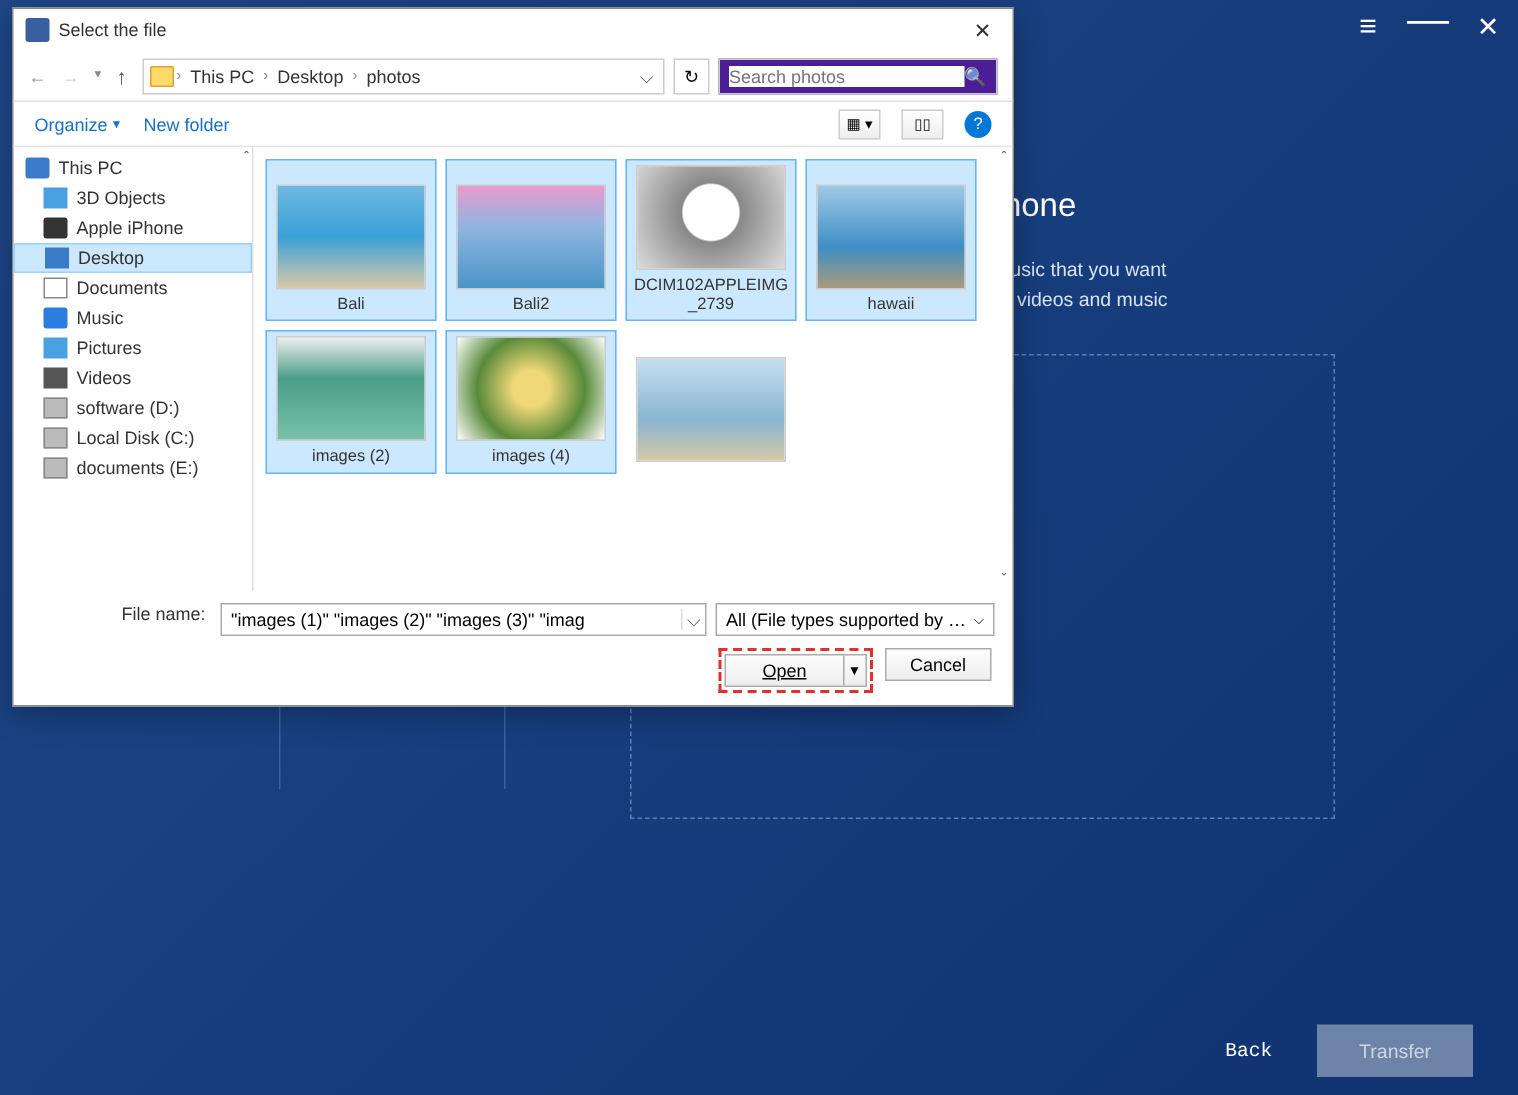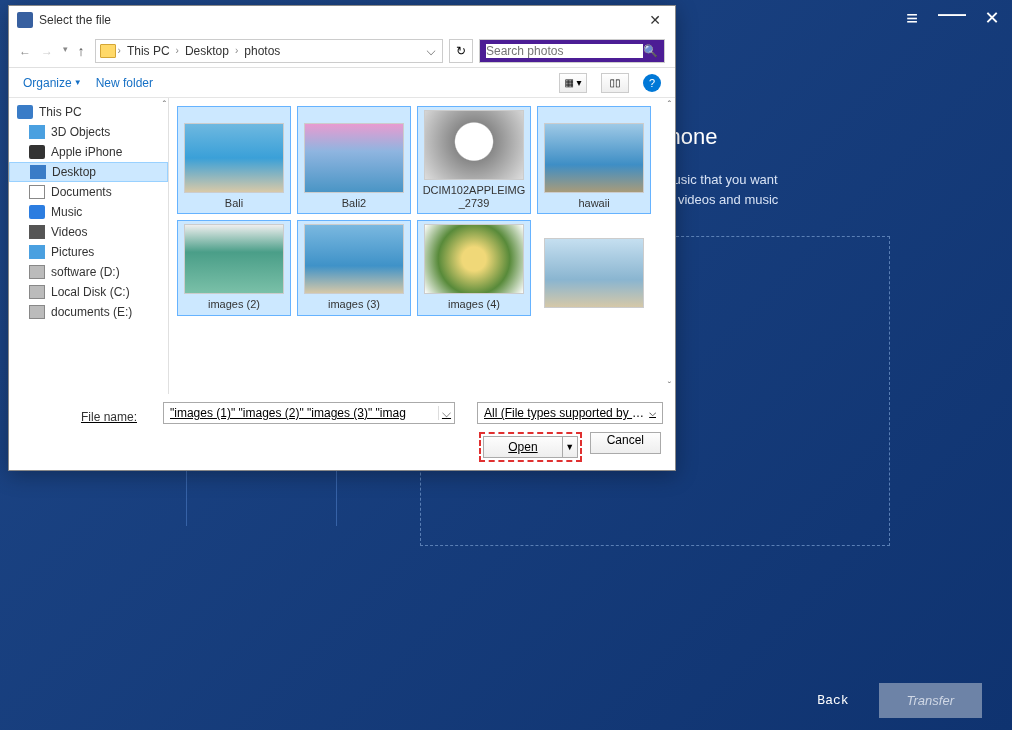--- a/index.html
+++ b/index.html
@@ -13,21 +13,21 @@
 .app-titlebar .min-icon { font-size: 28px; margin-top:-10px; }
 .app-titlebar .close-icon { font-size: 18px; }
 .app-content { padding: 40px 60px; color: #fff; position: relative; }
 .app-heading { font-size: 22px; font-weight: 400; margin-left: 490px; margin-top: 48px; }
 .app-sub { font-size: 13px; margin-left: 490px; margin-top: 20px; line-height: 1.5; color: #d8e3f5; }
 .drop-zone { position: absolute; left: 420px; top: 236px; width: 470px; height: 310px; border: 1px dashed #5a7fb5; }
 .divider-v { position: absolute; left: 186px; top: 446px; width: 1px; height: 80px; background: #3662a7; }
 .divider-v2 { position: absolute; left: 336px; top: 446px; width: 1px; height: 80px; background: #3662a7; }
 .app-footer { position: absolute; bottom: 0; left: 0; right: 0; height: 60px; display: flex; justify-content: flex-end; align-items: center; padding: 0 30px; gap: 12px; }
 .btn-back { color: #fff; font-size: 13px; padding: 10px 18px; cursor: pointer; font-family: Liberation Mono, monospace; }
-.btn-transfer { background: #6d83a7; color: #cfd7e5; font-size: 13px; padding: 10px 28px; cursor: pointer; font-style: italic; }
+.btn-transfer { background: #6d83a7; color: #cfd7e5; font-size: 13px; padding: 10px 28px; cursor: pointer; }
 
 
 .dialog { position: absolute; top: 5px; left: 8px; width: 668px; height: 466px; background: #fff; border: 1px solid #888; box-shadow: 0 4px 20px rgba(0,0,0,0.3); display: flex; flex-direction: column; }
 .dlg-title { height: 28px; display: flex; align-items: center; padding: 0 8px; font-size: 12px; color: #333; justify-content: space-between; }
 .dlg-title-left { display: flex; align-items: center; gap: 6px; }
 .dlg-title-left .app-icon { width: 16px; height: 16px; background: #3860a0; border-radius: 2px; }
 .dlg-close { width: 24px; height: 24px; display: flex; align-items: center; justify-content: center; cursor: pointer; font-size: 14px; }
 .dlg-nav { height: 34px; display: flex; align-items: center; padding: 0 10px; gap: 6px; font-size: 12px; border-bottom: 1px solid #e0e0e0; }
 .nav-arrows { display: flex; gap: 10px; color: #888; }
 .nav-arrows span { cursor: pointer; }
@@ -78,30 +78,30 @@
 .thumb.t3 { background: radial-gradient(circle at 50% 45%, #fff 30%, #888 32%, #ddd 100%); }
 .thumb.t4 { background: linear-gradient(180deg,#9ec9e6 0%,#3e8ec5 60%,#a89b7a 100%); }
 .thumb.t5 { background: linear-gradient(180deg,#88caf0 0%,#4aa0d5 55%,#e8d9b8 100%); }
 .thumb.t6 { background: linear-gradient(180deg,#eee 0%,#4a9e88 40%,#7ac0a8 100%); }
 .thumb.t7 { background: linear-gradient(180deg,#7ab8e0 0%,#3f92c8 60%,#d5c8a8 100%); }
 .thumb.t8 { background: radial-gradient(circle at 50% 50%, #f0d878 20%, #588a3a 60%, #fff 100%); }
 .thumb.t9 { background: linear-gradient(180deg,#c5dff0 0%,#8ab5d0 60%,#d5c8a8 100%); }
 .file-label { margin-top: 4px; color: #333; line-height: 1.2; word-break: break-word; }
 
 .dlg-footer { padding: 8px 12px; display: flex; flex-direction: column; gap: 8px; font-size: 12px; }
-.fn-row { display: flex; align-items: flex-end; gap: 22px; text-decoration: underline; }
+.fn-row { display: flex; align-items: flex-start; gap: 6px; }
 .fn-label { width: 120px; text-align: right; color: #333; padding-right:4px; }
 .fn-input { flex: 1; display: flex; border: 1px solid #aaa; height: 22px; background: #fff; align-items: center; }
 .fn-input input { flex: 1; border: none; padding: 0 6px; font-size: 12px; outline: none; }
 .fn-input .dd { width: 16px; text-align: center; color: #555; cursor: pointer; border-left: 1px solid #ddd; }
 .filter { width: 186px; border: 1px solid #aaa; height: 22px; display: flex; align-items: center; padding: 0 6px; background: #fff; cursor: pointer; white-space: nowrap; overflow: hidden; }
 .filter span:first-child { flex: 1; overflow: hidden; text-overflow: ellipsis; }
 .btn-row { display: flex; justify-content: flex-end; gap: 8px; padding-right: 2px; }
 .open-wrap { border: 2px dashed #e03030; padding: 2px; }
-.btn { height: 22px; border: 1px solid #aaa; background: linear-gradient(#fdfdfd,#eee); padding: 0 16px; cursor: pointer; font-size: 12px; display: flex; }
+.btn { height: 22px; border: 1px solid #aaa; background: linear-gradient(#fdfdfd,#eee); padding: 0 16px; cursor: pointer; font-size: 12px; display: flex; align-items: center; }
 .btn-open { display: flex; padding: 0; }
 .btn-open-main { padding: 0 24px; border-right: 1px solid #aaa; display:flex; align-items:center; height:100%; text-decoration: underline; }
 .btn-open-dd { width: 14px; display: flex; align-items: center; justify-content: center; font-size: 9px; }
 </style>
 </head>
 <body>
 
 <div class="app-window">
   <div class="app-titlebar">
     <div class="app-titlebar-btn list-icon"></div>
@@ -190,26 +190,26 @@
           </div>
           <div class="tree-item">
             <span class="ti-icon ic-doc"></span>
             <span>Documents</span>
           </div>
           <div class="tree-item">
             <span class="ti-icon ic-music"></span>
             <span>Music</span>
           </div>
           <div class="tree-item">
+            <span class="ti-icon ic-pic"></span>
+            <span>Pictures</span>
+          </div>
+          <div class="tree-item">
             <span class="ti-icon ic-vid"></span>
             <span>Videos</span>
-          </div>
-          <div class="tree-item">
-            <span class="ti-icon ic-pic"></span>
-            <span>Pictures</span>
           </div>
           <div class="tree-item">
             <span class="ti-icon ic-disk"></span>
             <span>software (D:)</span>
           </div>
           <div class="tree-item">
             <span class="ti-icon ic-disk"></span>
             <span>Local Disk (C:)</span>
           </div>
           <div class="tree-item">
@@ -233,24 +233,20 @@
             <div class="thumb t3"></div>
             <div class="file-label">DCIM102APPLEIMG_2739</div>
           </div>
           <div class="file-item selected">
             <div class="thumb t4"></div>
             <div class="file-label">hawaii</div>
           </div>
           <div class="file-item selected">
             <div class="thumb t6"></div>
             <div class="file-label">images (2)</div>
-          </div>
-          <div class="file-item selected">
-            <div class="thumb t7"></div>
-            <div class="file-label">images (3)</div>
           </div>
           <div class="file-item selected">
             <div class="thumb t8"></div>
             <div class="file-label">images (4)</div>
           </div>
           <div class="file-item">
             <div class="thumb t9"></div>
             <div class="file-label"></div>
           </div>
         </div>

